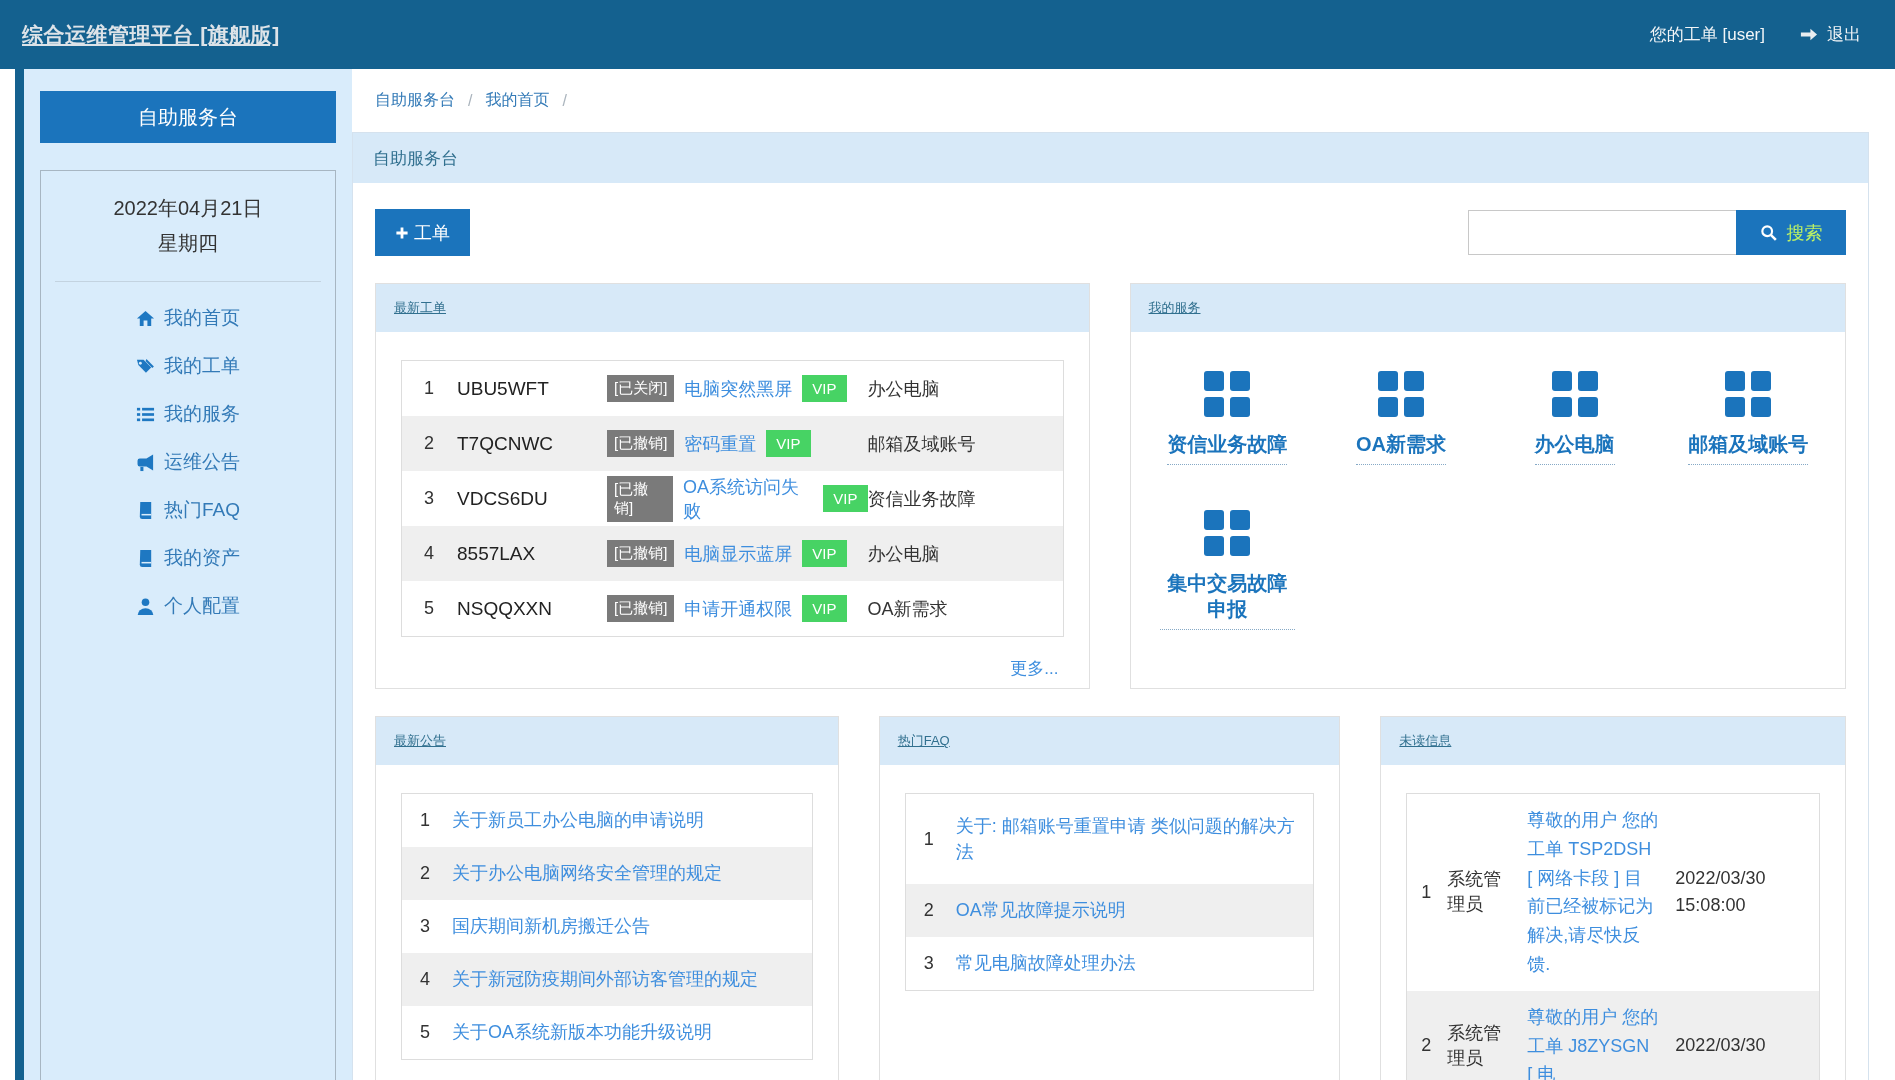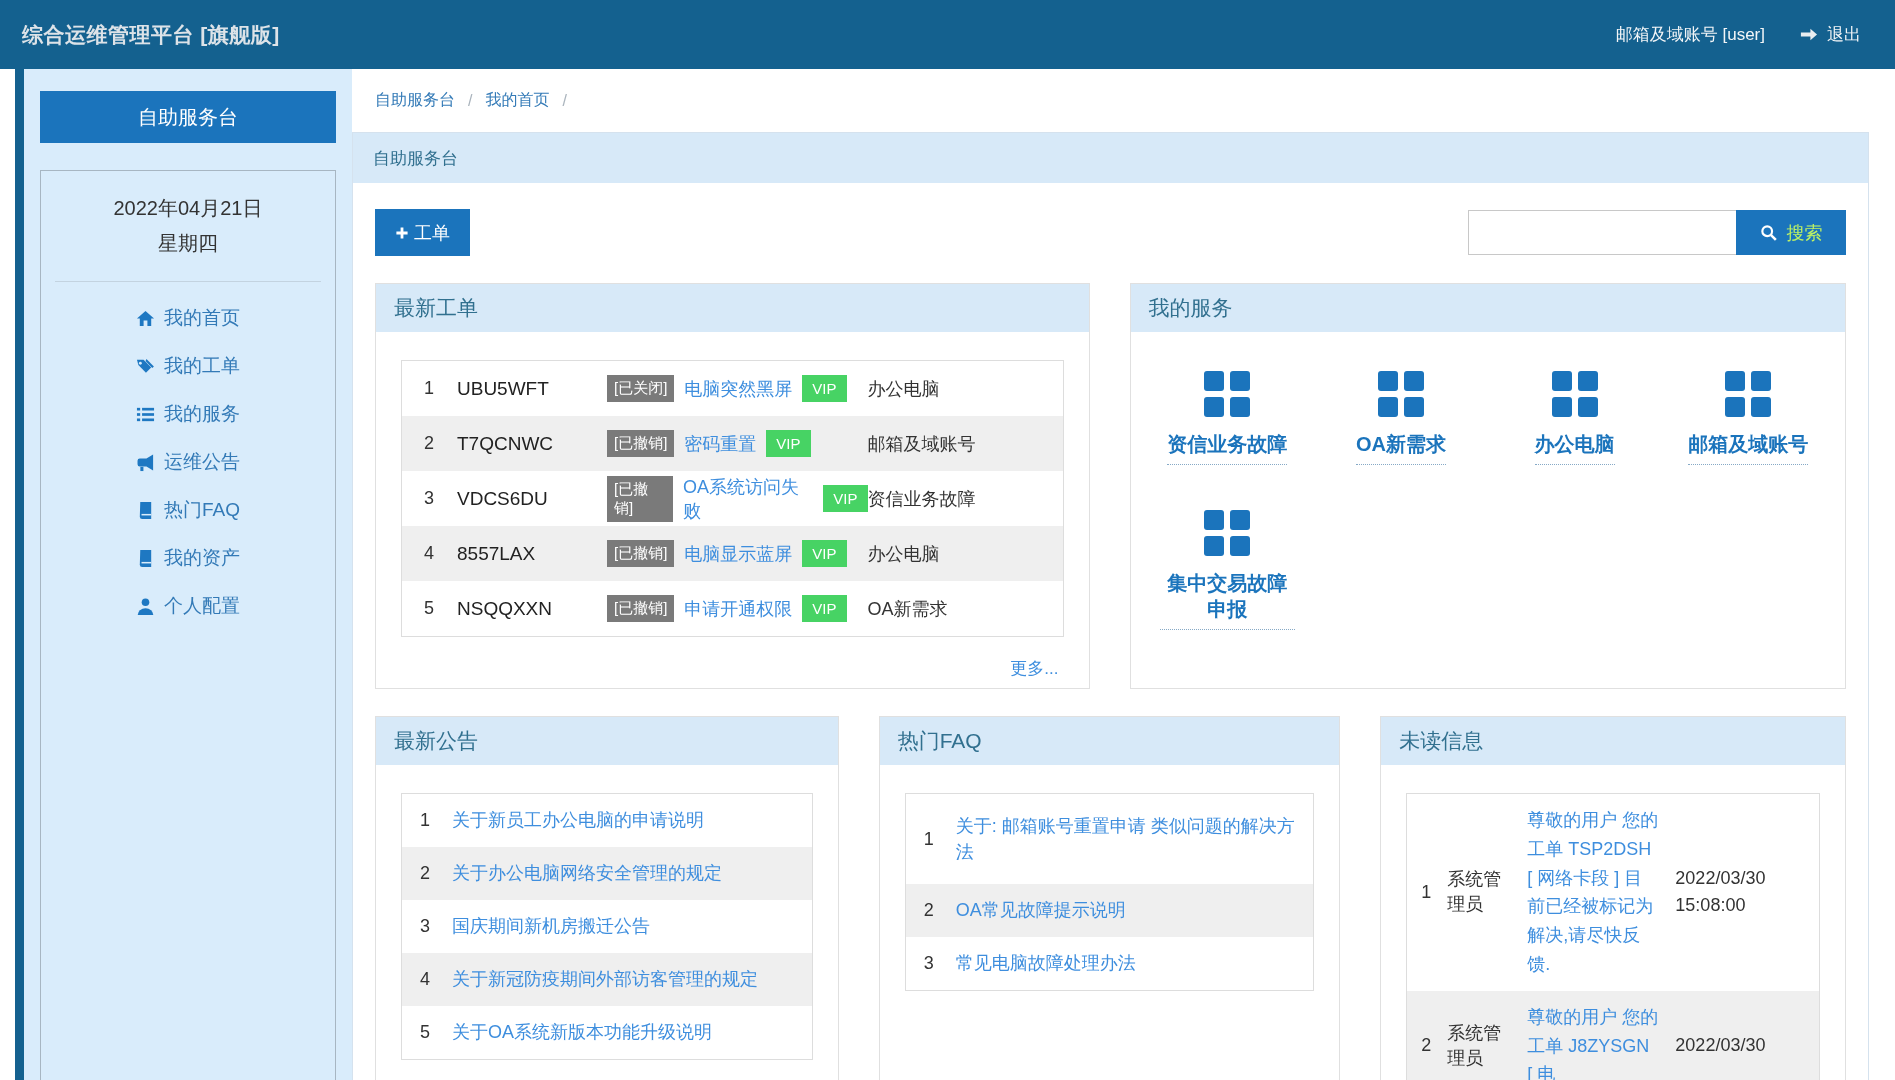--- a/index.html
+++ b/index.html
@@ -21,21 +21,21 @@
   body{
     position:relative;overflow:hidden;background:#fff;
     font-family:"Liberation Sans","DejaVu Sans",sans-serif;color:#333;
   }
   
   .topbar{
     position:absolute;left:0;top:0;width:1895px;height:69px;
     background:var(--header-bg);display:flex;align-items:center;
     padding:0 34px 0 22px;
   }
-  .topbar .title{font-size:21px;font-weight:bold;color:#dde3e8;letter-spacing:.5px;}
+  .topbar .title{font-size:21px;font-weight:bold;color:#dde3e8;letter-spacing:.5px;text-decoration:underline;}
   .topbar .right{margin-left:auto;display:flex;align-items:center;gap:34px;color:#f2f5f7;font-size:17px;}
   .logout{display:flex;align-items:center;gap:9px;color:#f2f5f7;cursor:pointer;}
   
   .left-strip{position:absolute;left:15px;top:69px;width:9px;height:1011px;background:var(--header-bg);}
   .sidebar{position:absolute;left:24px;top:69px;width:328px;height:1011px;background:var(--side-bg);overflow:hidden;}
   .side-title{
     margin:22px 16px 0;height:52px;background:var(--primary);color:#fff;
     font-size:20px;display:flex;align-items:center;justify-content:center;cursor:pointer;
   }
   .side-panel{margin:27px 16px 0;height:940px;border:1px solid #a7b6c2;}
@@ -69,22 +69,22 @@
   .searchbox input{
     width:268px;height:45px;border:1px solid #c8c8c8;border-right:none;font-size:17px;
     padding:0 10px;outline:none;font-family:inherit;
   }
   .btn-search{
     width:110px;height:45px;background:var(--primary);border:none;color:#bef264;font-size:18px;
     display:flex;align-items:center;justify-content:center;gap:9px;cursor:pointer;font-family:inherit;
   }
   .cards-row{display:flex;gap:40px;margin:27px 22px 0;}
   .card{border:1px solid var(--card-border);background:#fff;}
-  .card-band{height:48px;background:var(--band);color:var(--band-text);font-size:21px;
-    display:flex;align-items:center;padding-left:18px;}
+  .card-band{height:48px;background:var(--band);color:var(--band-text);font-size:13px;
+    display:flex;align-items:center;padding-left:18px;text-decoration:underline;}
   
   .card.tickets{width:715px;height:406px;}
   .tbl{margin:28px 25px 0;border:1px solid var(--table-border);}
   .trow{display:flex;align-items:center;min-height:55px;font-size:18px;}
   .trow:nth-child(even){background:var(--stripe);}
   .t-num{width:55px;padding-left:22px;}
   .t-code{width:150px;font-size:19px;color:#222;}
   .t-mid{flex:1;display:flex;align-items:center;gap:10px;}
   .badge-status{background:var(--badge);color:#fff;font-size:15px;padding:4px 7px;}
   .t-subject{color:var(--link);cursor:pointer;}
@@ -119,21 +119,21 @@
   .m-text{width:132px;flex:0 0 auto;margin:0 16px;color:var(--link);line-height:1.6;cursor:pointer;}
   .m-time{flex:1;line-height:1.5;}
   .icon-inline svg{display:block;}
 </style>
 </head>
 <body>
 
 <div class="topbar">
   <div class="title">综合运维管理平台 [旗舰版]</div>
   <div class="right">
-    <span>邮箱及域账号 [user]</span>
+    <span>您的工单 [user]</span>
     <span class="logout">
       <span class="icon-inline">
         <svg width="19" height="19" viewBox="0 0 20 20">
             <path d="M2 8h10V4l7 6-7 6v-4H2z" fill="#e8edf1"></path>
           </svg>
       </span>
       <span>退出</span>
     </span>
   </div>
 </div>

